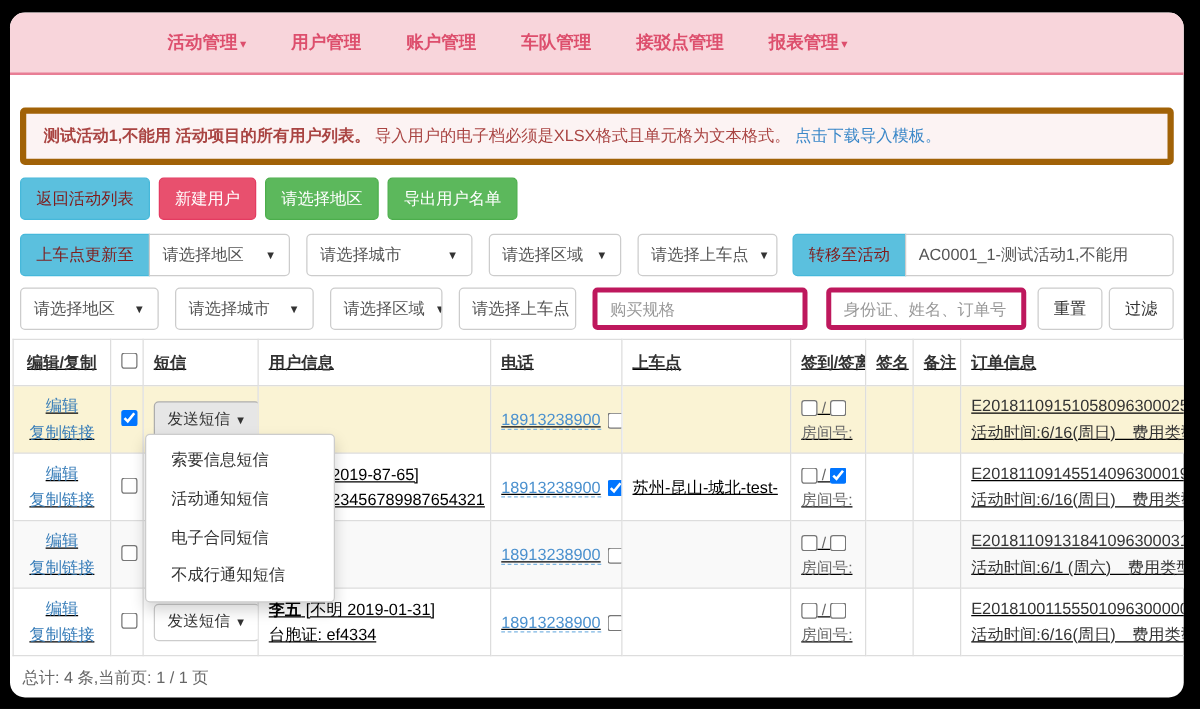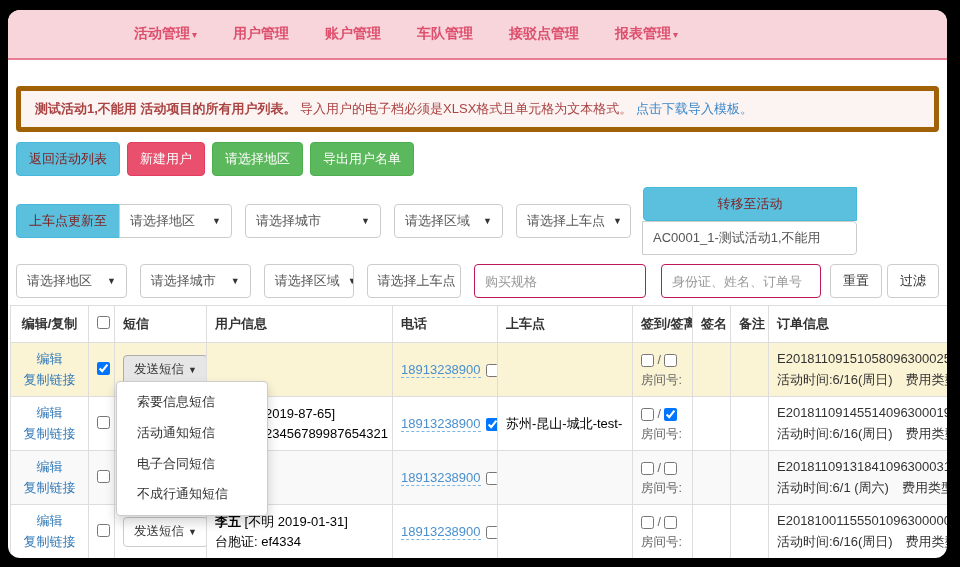--- a/index.html
+++ b/index.html
@@ -25,29 +25,29 @@
   .btn-default { background:#fff; border-color:#ccc; color:#333; }
   .btn-row { margin:10px 8px 0 8px; display:flex; gap:7px; }
 
   
   .filter-row { margin:11px 8px 0 8px; display:flex; align-items:center; }
   .sel { height:34px; background:#fff; border:1px solid #ccc; border-radius:4px; padding:0 10px; font-size:13px; color:#555; display:flex; align-items:center; justify-content:space-between; cursor:pointer; white-space:nowrap; overflow:hidden; }
   .sel .caret { font-size:9px; color:#333; margin-left:8px; }
   .igroup { display:flex; }
   .igroup .btn { border-top-right-radius:0; border-bottom-right-radius:0; }
   .igroup .sel { border-top-left-radius:0; border-bottom-left-radius:0; margin-left:-1px; }
-  .inp { height:34px; border:1px solid #be185d; border-radius:4px; padding:0 10px; font-size:13px; color:#555; font-family:inherit; }
+  .inp { height:34px; border:4px solid #be185d; border-radius:4px; padding:0 10px; font-size:13px; color:#555; font-family:inherit; }
   .inp::placeholder { color:#999; opacity:1; }
-  .ml13 { margin-left:13px; } .ml15 { margin-left:15px; } .ml12 { margin-left:12px;flex-direction:column; } .ml9 { margin-left:9px; } .ml5 { margin-left:5px; }
+  .ml13 { margin-left:13px; } .ml15 { margin-left:15px; } .ml12 { margin-left:12px; } .ml9 { margin-left:9px; } .ml5 { margin-left:5px; }
   .w113{width:113px;} .w112{width:136px;} .w109{width:109px;} .w115{width:115px;} .w215{width:215px;gap:33px;}
   .w172{width:172px;} .w160{width:160px;} .w57{width:57px;} .w58{width:58px;}
 
   
   .table-wrap { position:relative; margin:7px 0 0 2px; }
-  table { border-collapse:collapse; table-layout:fixed; width:945px; font-size:13px; }
+  table { border-collapse:collapse; table-layout:fixed; width:945px; font-size:13px;text-decoration:underline; }
   th, td { border:1px solid #ddd; padding:4px 8px; vertical-align:middle; text-align:left; overflow:hidden; }
   thead th { padding:9px 8px; font-weight:bold; color:#333; white-space:nowrap; background:#fff; }
   tbody tr { height:54px; }
   tbody tr.stripe { background:#f9f9f9; }
   tbody tr.hl { background:#faf3d4; }
   .cell-center { text-align:center; }
   .lnk { color:#337ab7; cursor:pointer; display:block; line-height:1.55; white-space:nowrap; }
   .sms-btn { height:30px; padding:0 10px; font-size:12.5px; border:1px solid #ccc; border-radius:4px; background:#fff; color:#333; cursor:pointer; white-space:nowrap; font-family:inherit; }
   .sms-btn .caret { font-size:9px; margin-left:4px; }
   .sms-btn.open { background:#e6e6e6; border-color:#adadad; }

